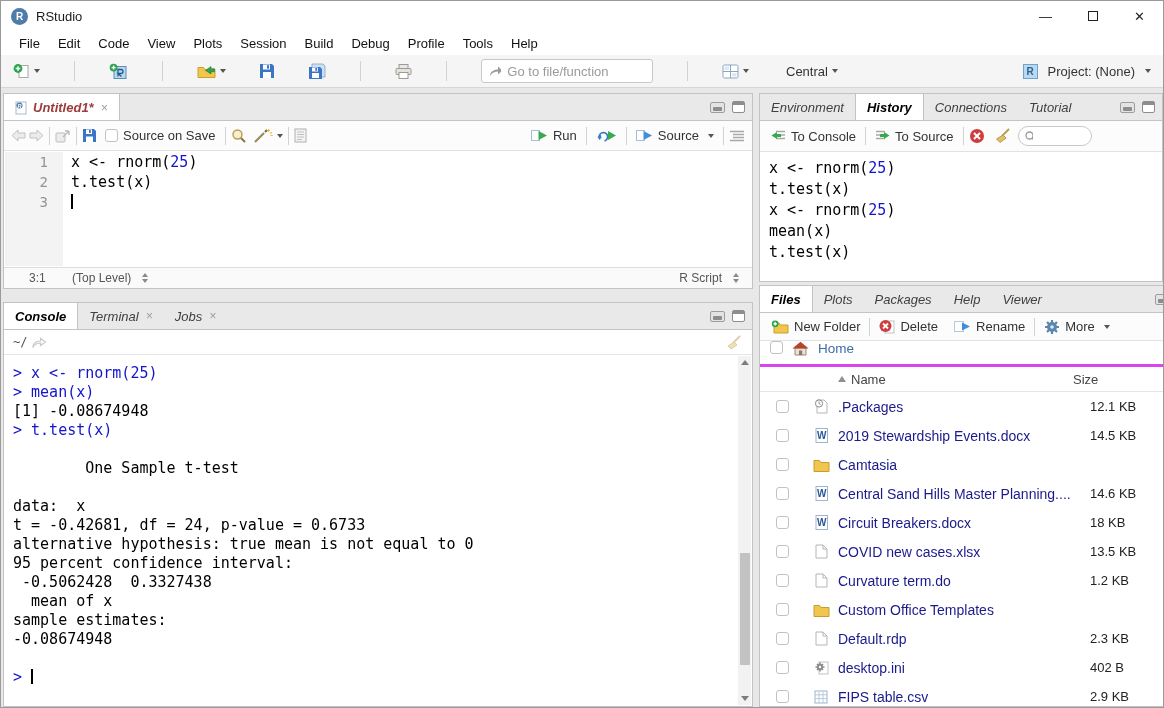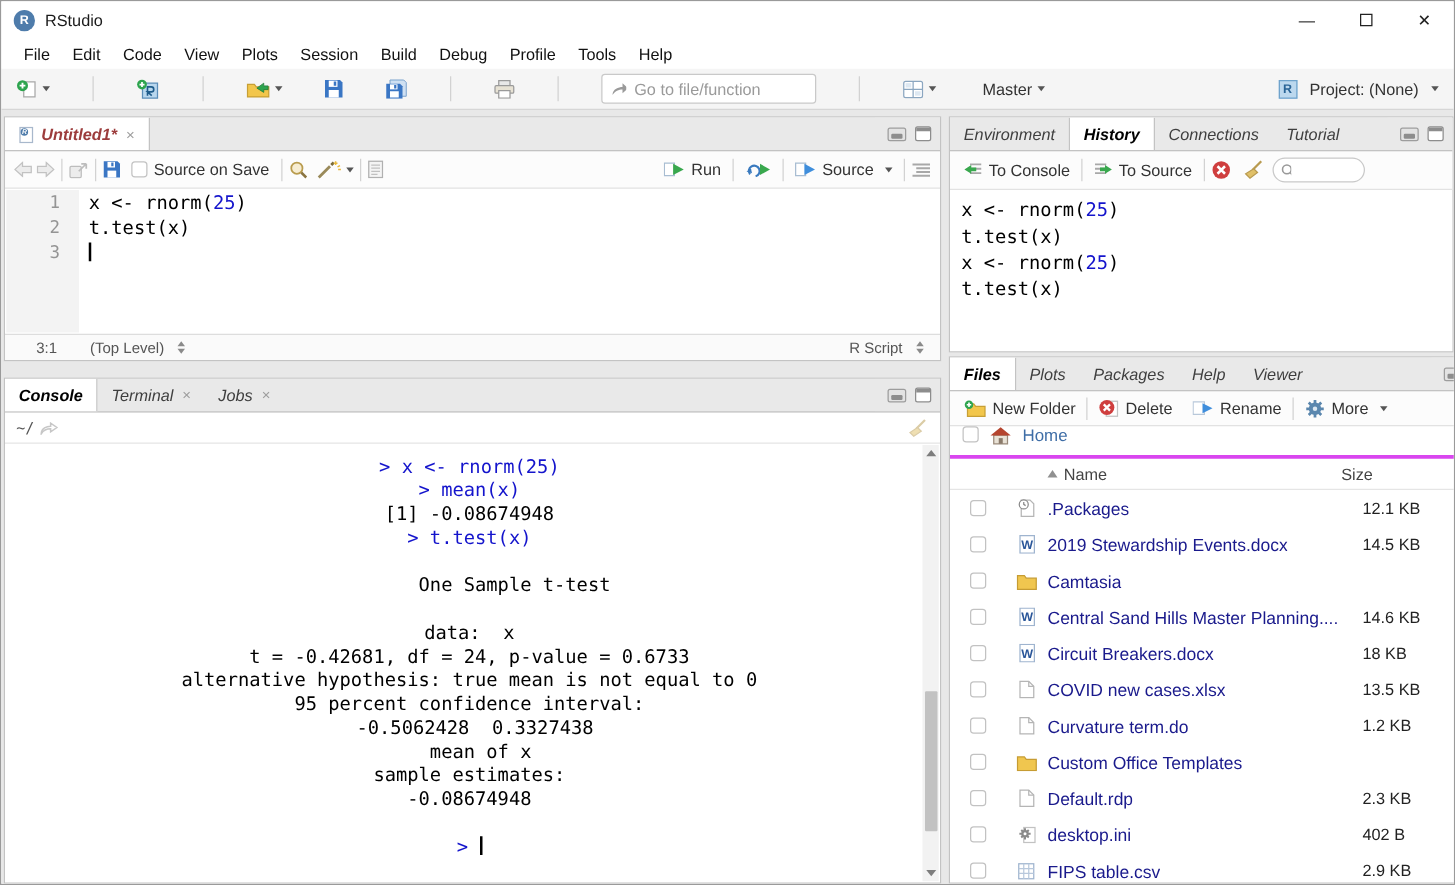--- a/index.html
+++ b/index.html
@@ -90,21 +90,21 @@
                 border-top:1px solid #ddd; display:flex; align-items:center; font-size:12px;
                 color:#555; padding:0 9px; }
   .src-status .pos { width:55px; padding-left:16px; }
   .src-status .right { margin-left:auto; display:flex; align-items:center; }
 
   
   .console-path { height:25px; display:flex; align-items:center; border-bottom:1px solid #e5e5e5;
                   padding:0 9px; font-size:12px; color:#555; font-family:"DejaVu Sans Mono",monospace; }
   .console-body { position:absolute; top:53px; left:1px; right:14px; bottom:1px; overflow:hidden;
                   font-family:"DejaVu Sans Mono", monospace; font-size:15px; line-height:19px;
-                  padding:8px 0 0 8px; color:#000;text-align:center; }
+                  padding:8px 0 0 8px; color:#000; }
   .cline { white-space:pre; min-height:19px; }
   .cline.input { color:var(--code-blue); }
 
   
   .history-list { position:absolute; top:58px; left:1px; right:1px; bottom:1px; overflow:hidden;
                   font-family:"DejaVu Sans Mono", monospace; font-size:15px; line-height:21px;
                   padding:5px 0 0 8px; color:#000; }
   .search-pill { margin-left:6px; display:flex; align-items:center; background:#fff; border:1px solid #c9c9c9;
                  border-radius:10px; height:20px; padding:0 6px; gap:4px; flex:1; max-width:74px; }
   .search-pill input { border:none; outline:none; width:100%; font-size:12px; background:transparent; }
@@ -241,21 +241,21 @@
     <div class="tb-btn">
       <svg width="17" height="15">
           <rect x="1" y="1" width="15" height="13" rx="1.5" fill="#fff" stroke="#8ba6c0"></rect>
           <path d="M8.5 1v13M1 7.5h15" stroke="#8ba6c0"></path>
           <rect x="2.5" y="2.5" width="4.5" height="3.5" fill="#dde8f2"></rect>
           <rect x="10" y="9" width="4.5" height="3.5" fill="#dde8f2"></rect>
         </svg>
       <span class="caret"></span>
     </div>
     <div class="tb-btn">
-      <span class="tb-label">Master</span>
+      <span class="tb-label">Central</span>
       <span class="caret"></span>
     </div>
     <div class="project-box">
       <span class="proj-cube">R</span>
       <span class="tb-label">Project: (None)</span>
       <span class="caret"></span>
     </div>
   </div>
 
   <div class="main-bg"></div>
@@ -476,20 +476,21 @@
             <circle cx="4.5" cy="4.5" r="3.5" fill="none" stroke="#999" stroke-width="1.3"></circle>
             <path d="M7 7 L10 10" stroke="#999" stroke-width="1.3"></path>
           </svg>
         <input type="text" style="">
       </div>
     </div>
     <div class="history-list" id="history-list" style="top:59px">
         <div class="cline"><span>x &lt;- rnorm(</span><span class="seg-n">25</span><span>)</span></div>
         <div class="cline"><span>t.test(x)</span></div>
         <div class="cline"><span>x &lt;- rnorm(</span><span class="seg-n">25</span><span>)</span></div>
+        <div class="cline"><span>mean(x)</span></div>
         <div class="cline"><span>t.test(x)</span></div>
       </div>
   </div>
 
   <div class="pane" id="files-pane">
     <div class="tabstrip" id="files-tabs">
       <div class="tab active">
           <span>Files</span>
         </div>
         <div class="tab">

